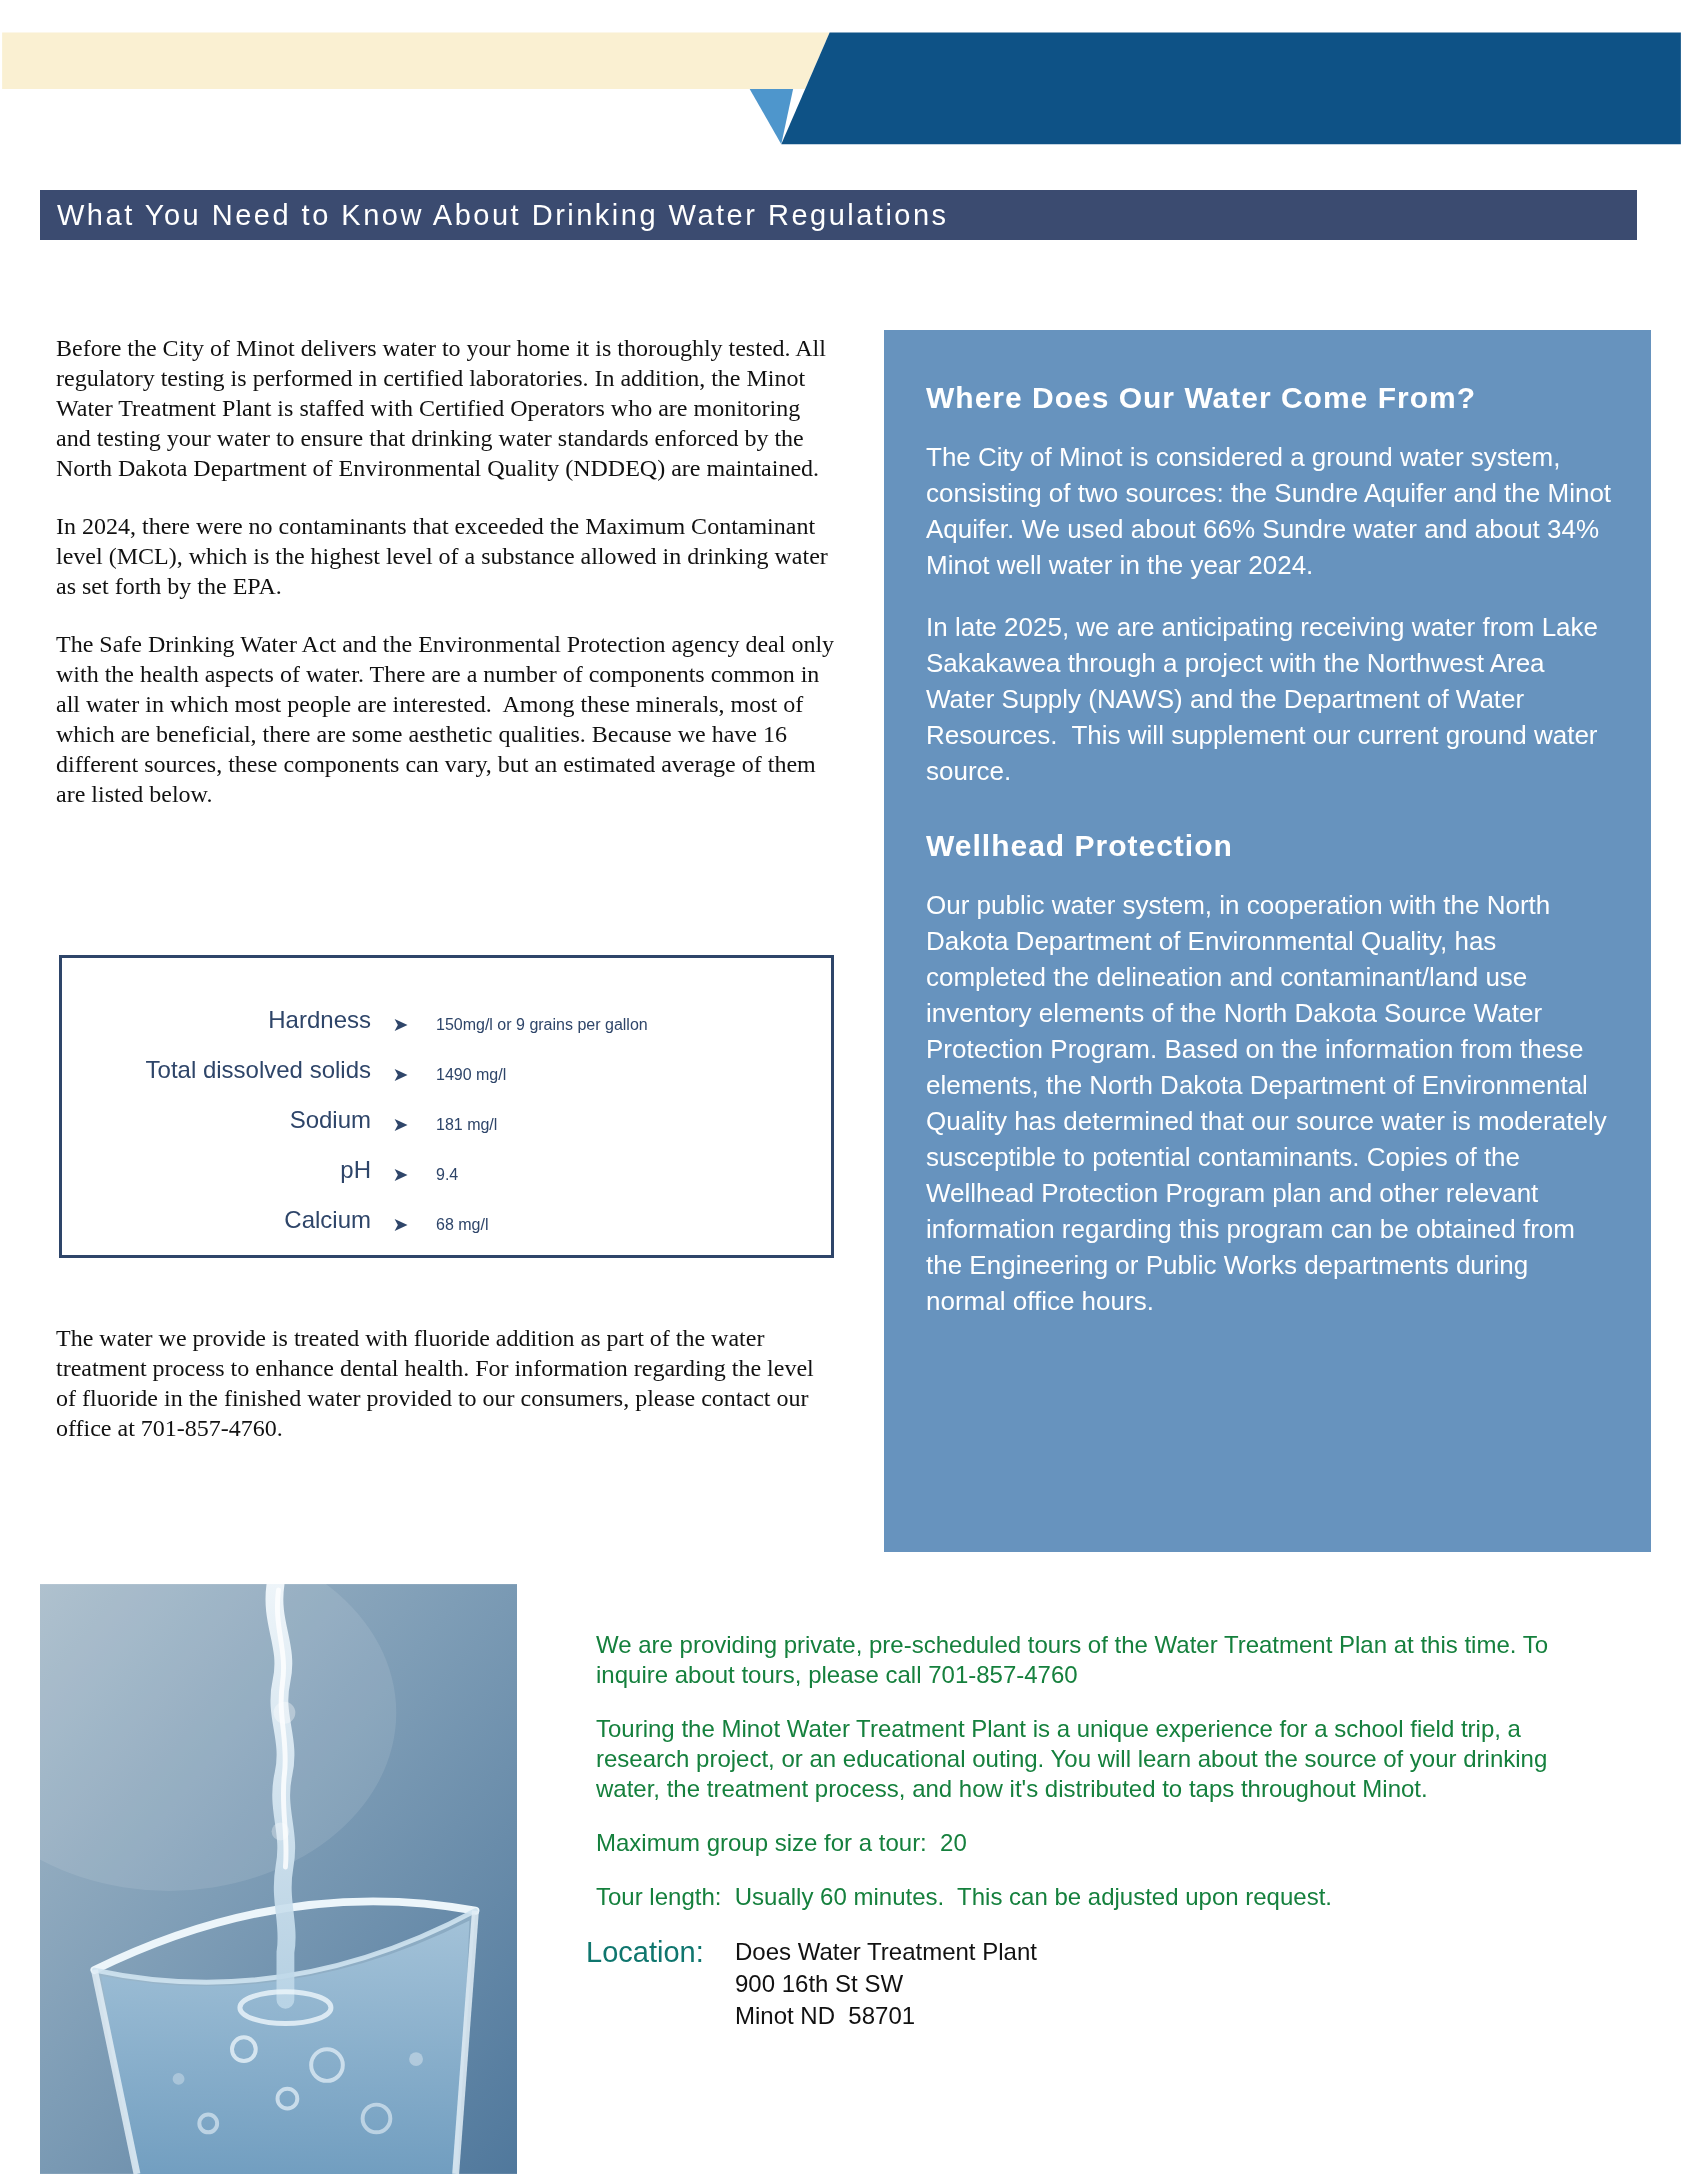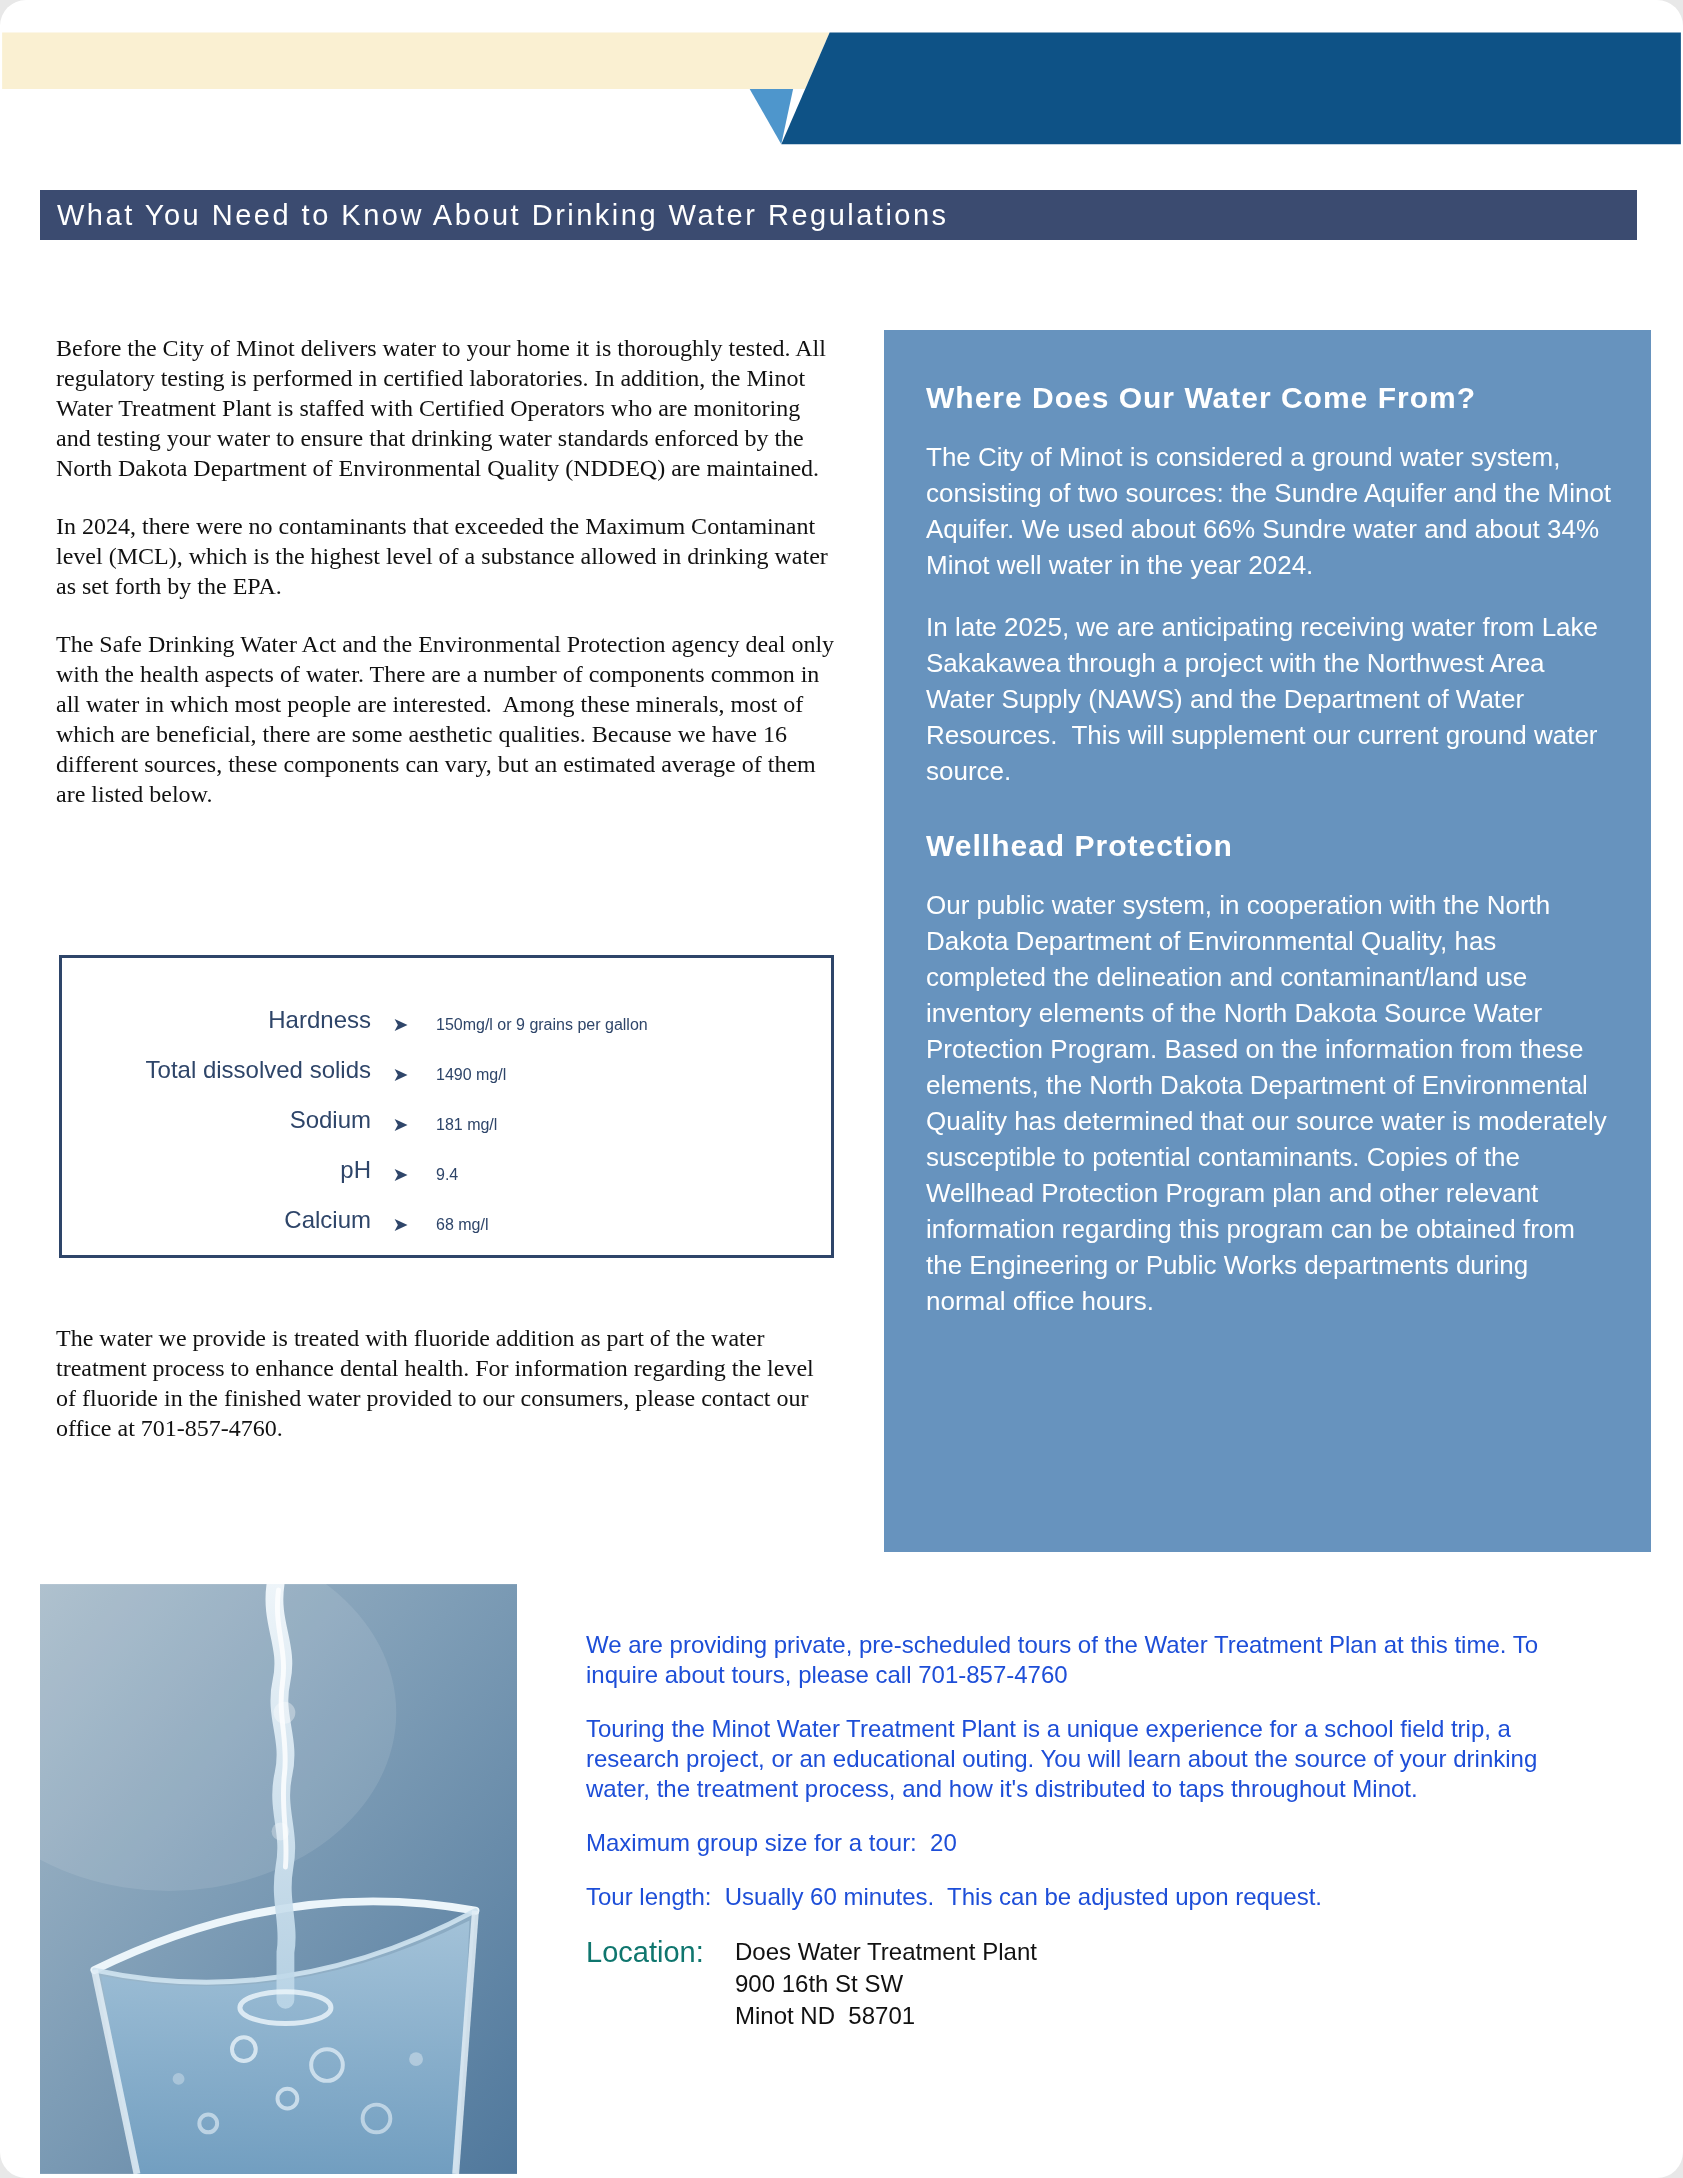--- a/index.html
+++ b/index.html
@@ -3,21 +3,20 @@
 <meta charset="utf-8">
 <style>
   html,body{margin:0;padding:0;background:#e8e8e8;}
   .page{
     position:relative;
     width:1683px;height:2178px;
     background:#ffffff;
     overflow:hidden;
     font-family:"Liberation Sans", sans-serif;
     color:#111111;
-    border-radius:26px;
   }
   
   .banner{position:absolute;left:0;top:0;width:1683px;height:158px;}
   
   .title-bar{
     position:absolute;left:40px;top:190px;width:1597px;height:50px;
     background:#3B4B70;
     display:flex;align-items:center;
     box-sizing:border-box;padding-left:17px;
   }
@@ -65,21 +64,21 @@
     white-space:pre-wrap;
   }
   
   .photo{
     position:absolute;left:40px;top:1584px;width:477px;height:590px;
     overflow:hidden;
   }
   
   .tours{position:absolute;left:586px;top:1630px;width:1005px;}
   .tours p{
-    margin:0 0 24px 0;font-size:24px;line-height:30px;color:#1d4ed8;
+    margin:0 0 24px 10px;font-size:24px;line-height:30px;color:#15803d;
     white-space:pre-wrap;
   }
   .location-row{display:flex;margin:0;}
   .location-label{
     flex:0 0 149px;font-size:29px;line-height:32px;color:#0f766e;
   }
   .location-address{font-size:24px;line-height:32px;color:#111111;}
   .location-address div{white-space:pre-wrap;}
 </style>
 </head>

